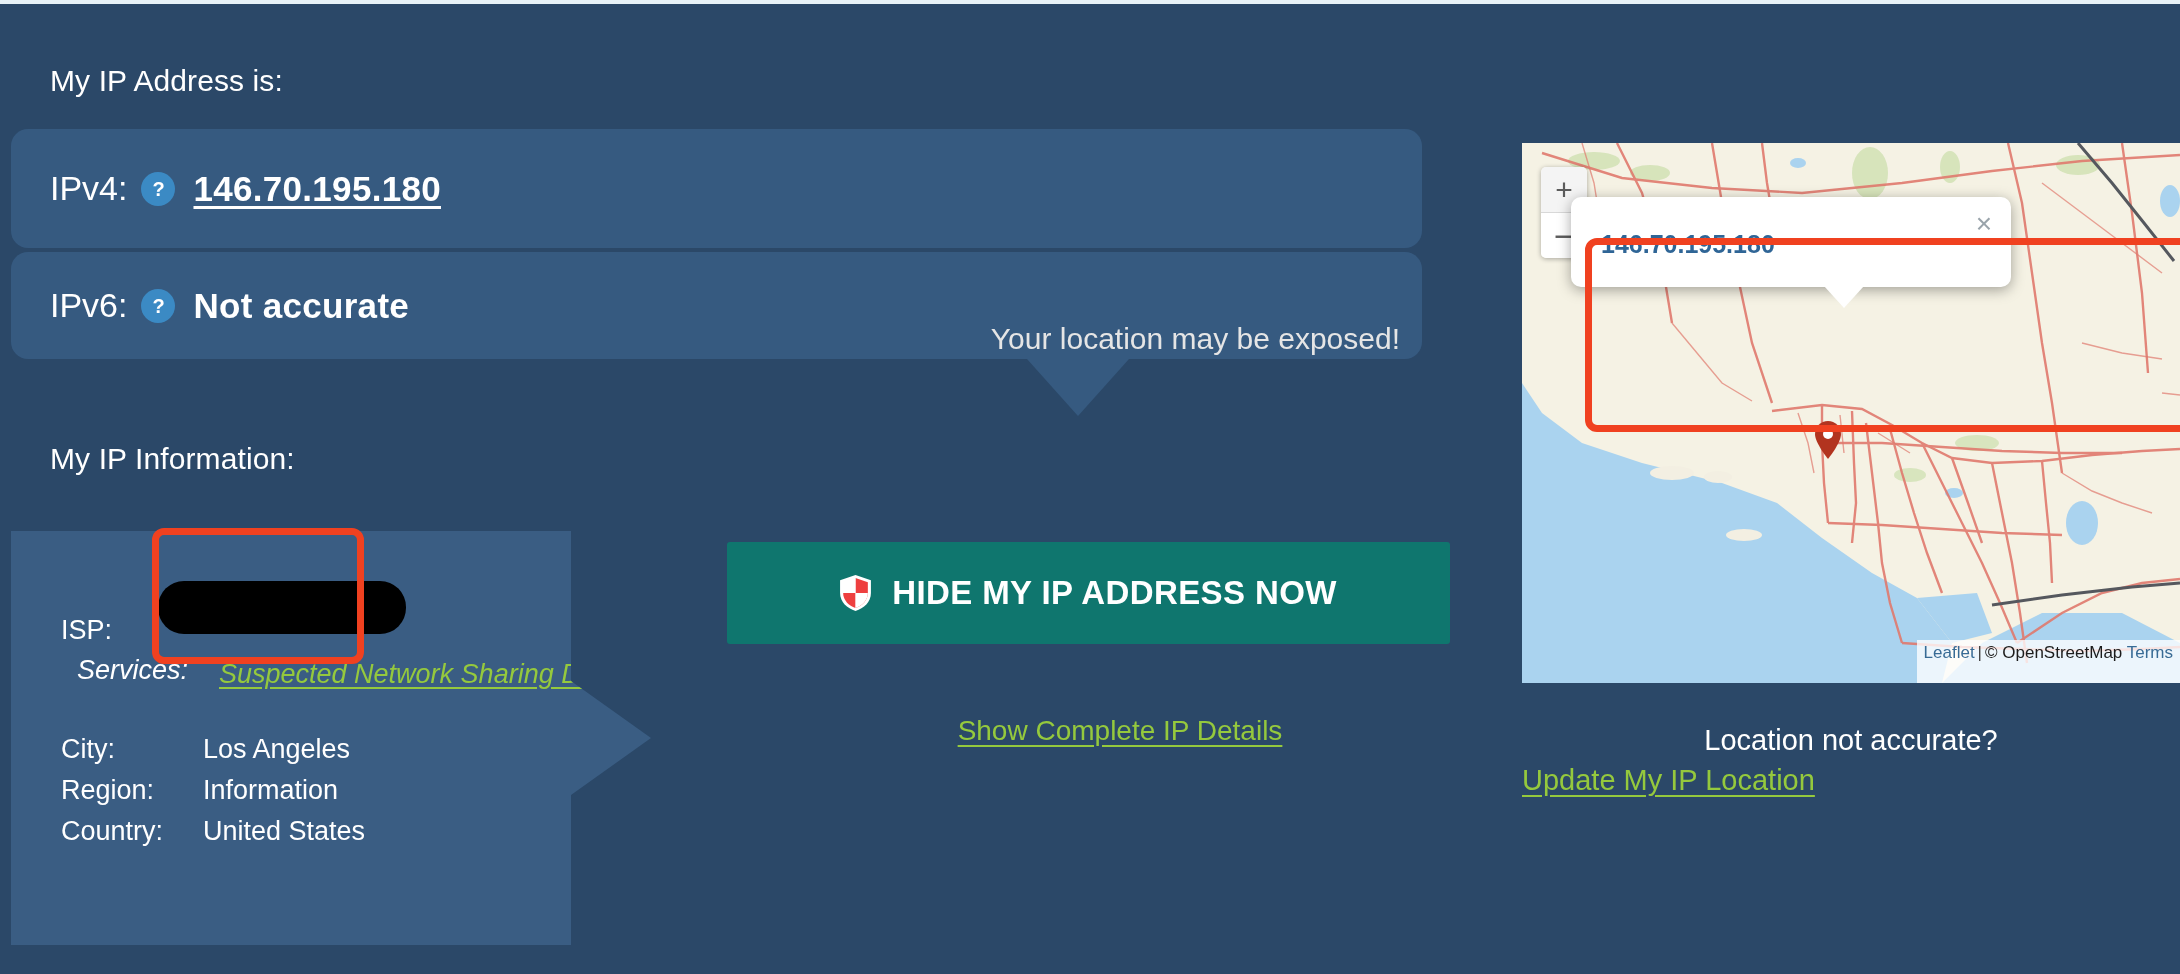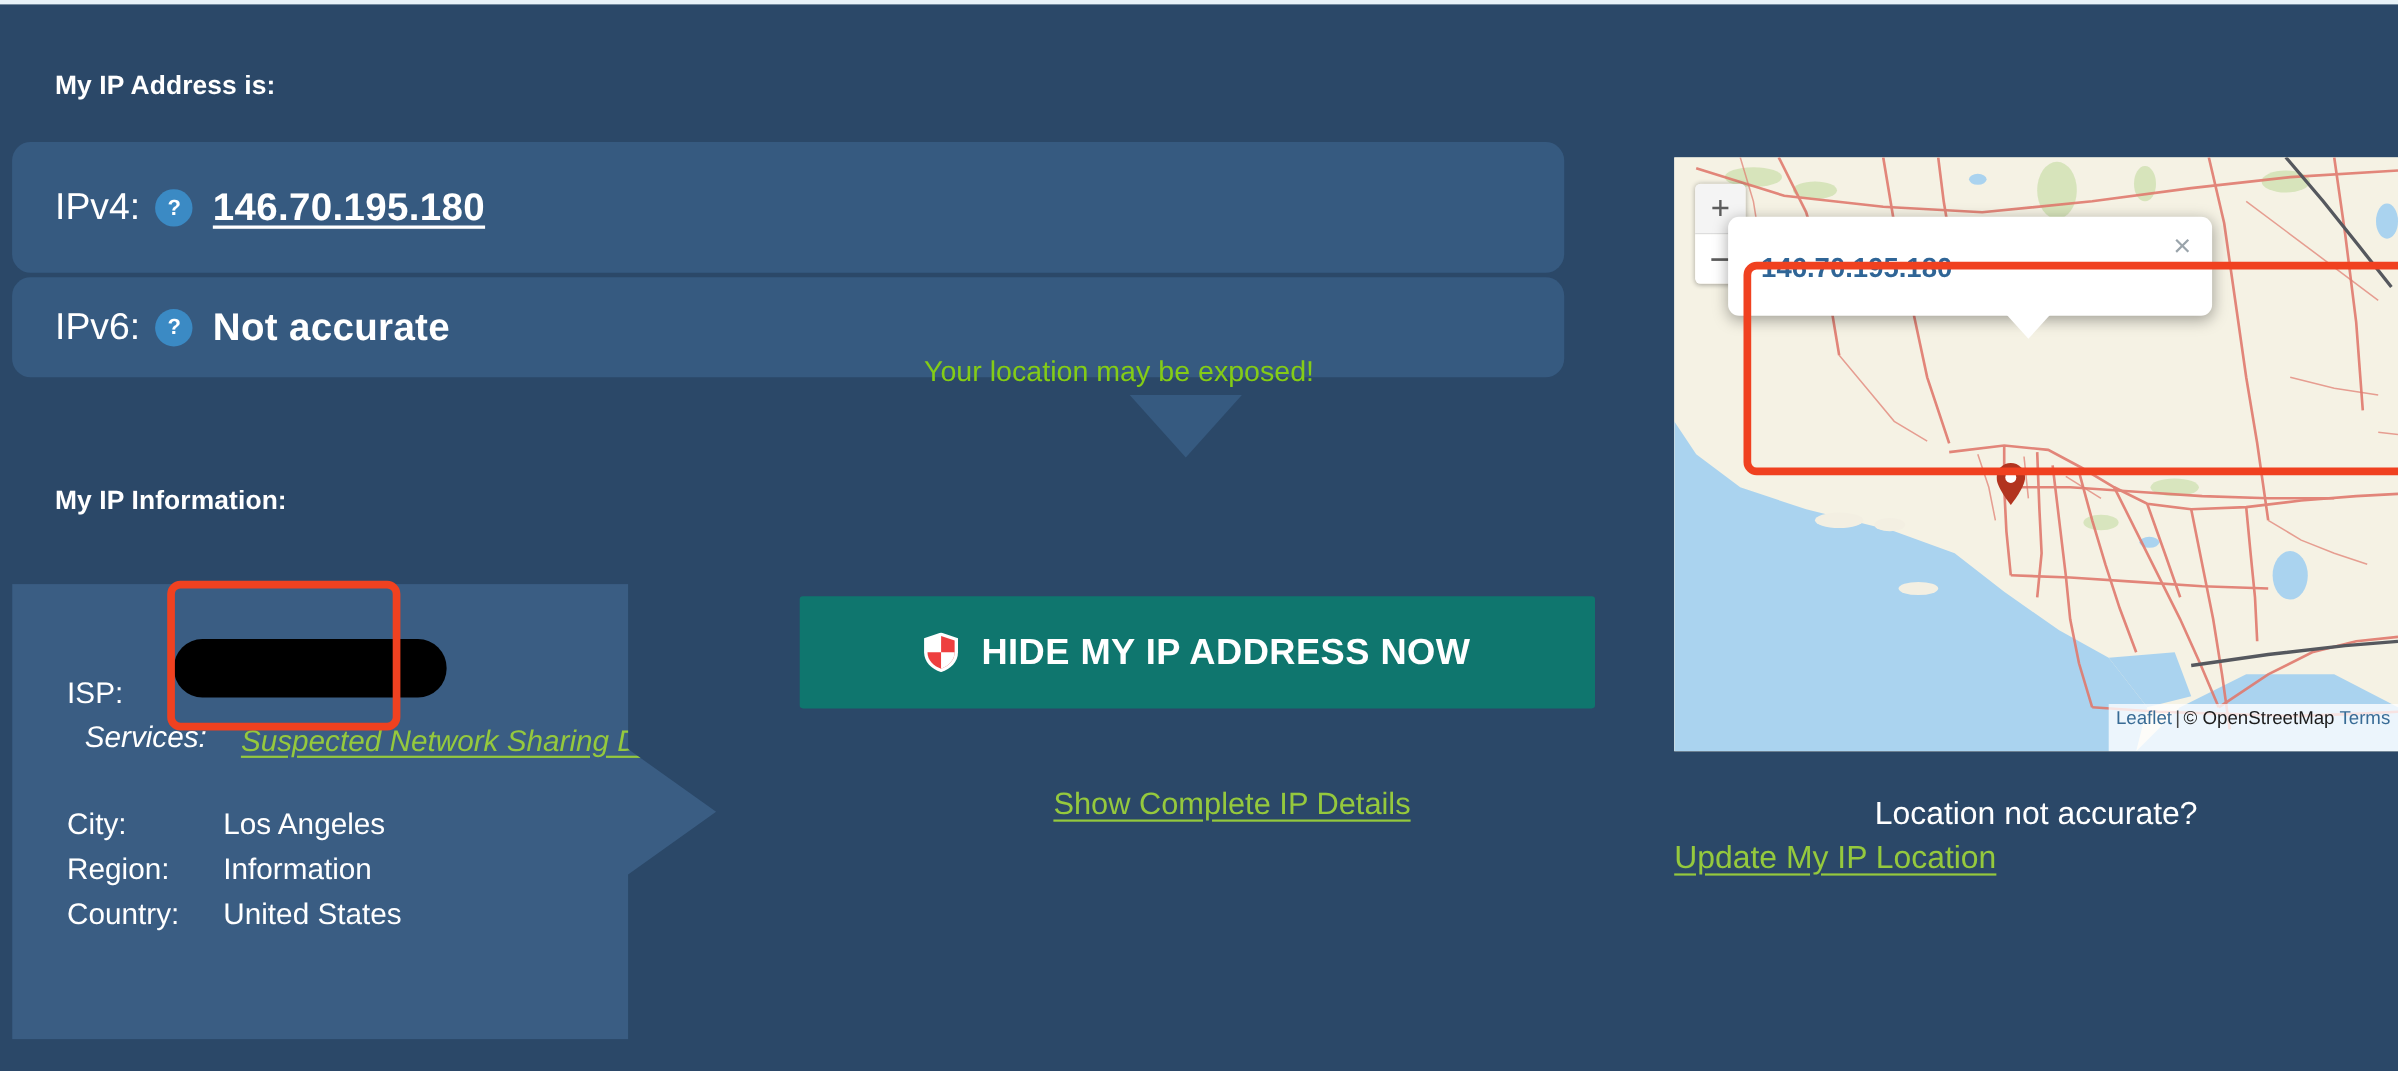--- a/index.html
+++ b/index.html
@@ -28,37 +28,37 @@
     left: 0; top: 0;
     width: 2180px; height: 4px;
     background: #e8f2f8;
   }
 
   
 
   .heading {
     position: absolute;
     color: #ffffff;
-    font-size: 24px;
-    font-weight: 700;
+    font-size: 30px;
+    font-weight: 400;
     letter-spacing: .1px;
     white-space: nowrap;
   }
   #my-ip-heading { left: 50px; top: 64px; }
   #my-ip-info-heading { left: 50px; top: 442px; }
 
   .ip-panel {
     position: absolute;
     left: 11px;
     width: 1411px;
     background: #365a80;
     border-radius: 17px;
   }
   #ipv4-row { top: 129px; height: 119px; }
-  #ipv6-row { top: 252px; height: 91px; }
+  #ipv6-row { top: 252px; height: 107px; }
 
   .ip-row-inner {
     position: absolute;
     left: 39px;
     top: 50%;
     transform: translateY(-50%);
     display: flex;
     align-items: center;
     white-space: nowrap;
   }
@@ -189,23 +189,23 @@
     width: 198px;
     height: 122px;
   }
 
   
   #exposed-text {
     position: absolute;
     left: 840px;
     top: 322px;
     width: 560px;
-    text-align: left;
-    color: #84cc16;
-    font-size: 26px;
+    text-align: right;
+    color: #e5e5e5;
+    font-size: 30px;
   }
   #hide-ip-button {
     position: absolute;
     left: 727px;
     top: 542px;
     width: 723px;
     height: 102px;
     background: #0f766e;
     border: none;
     border-radius: 3px;

